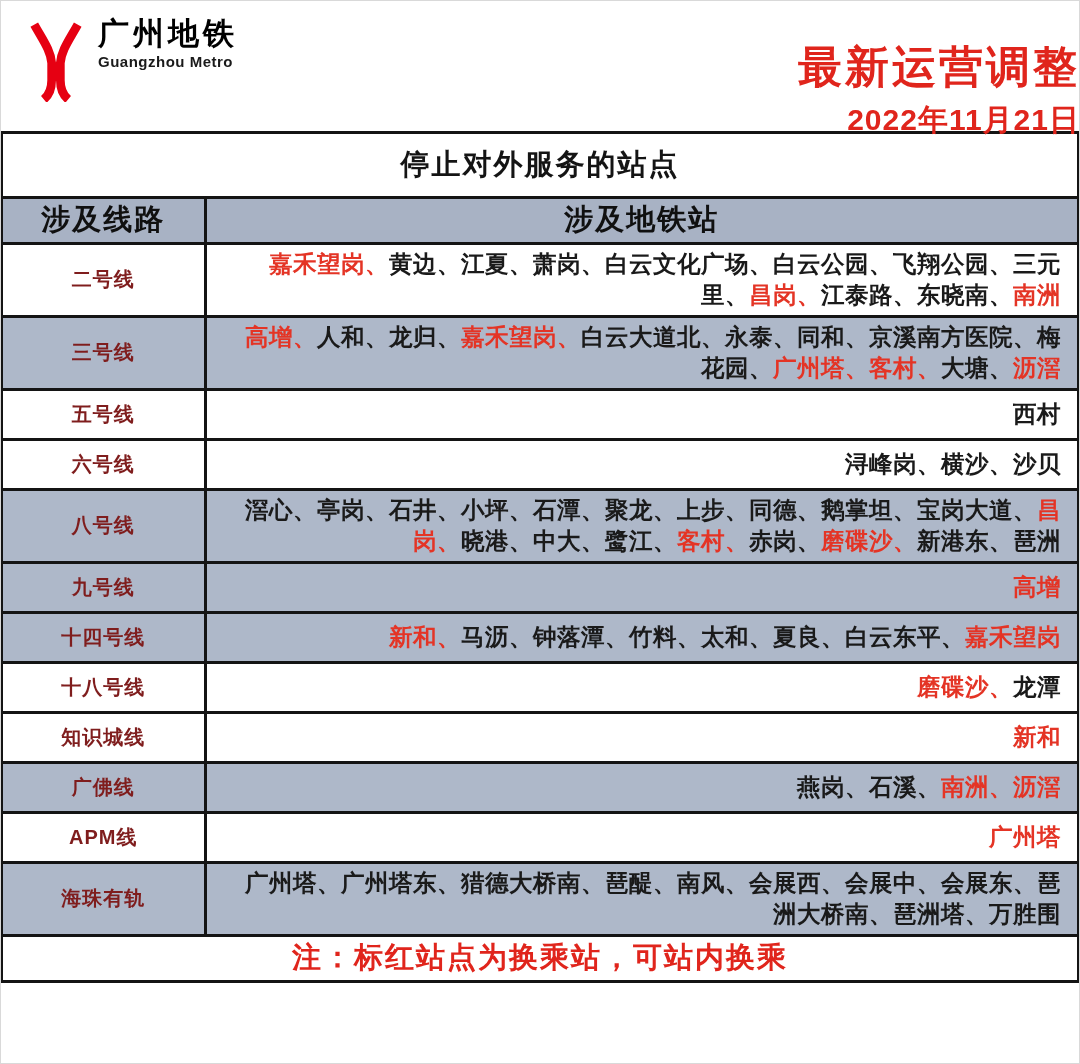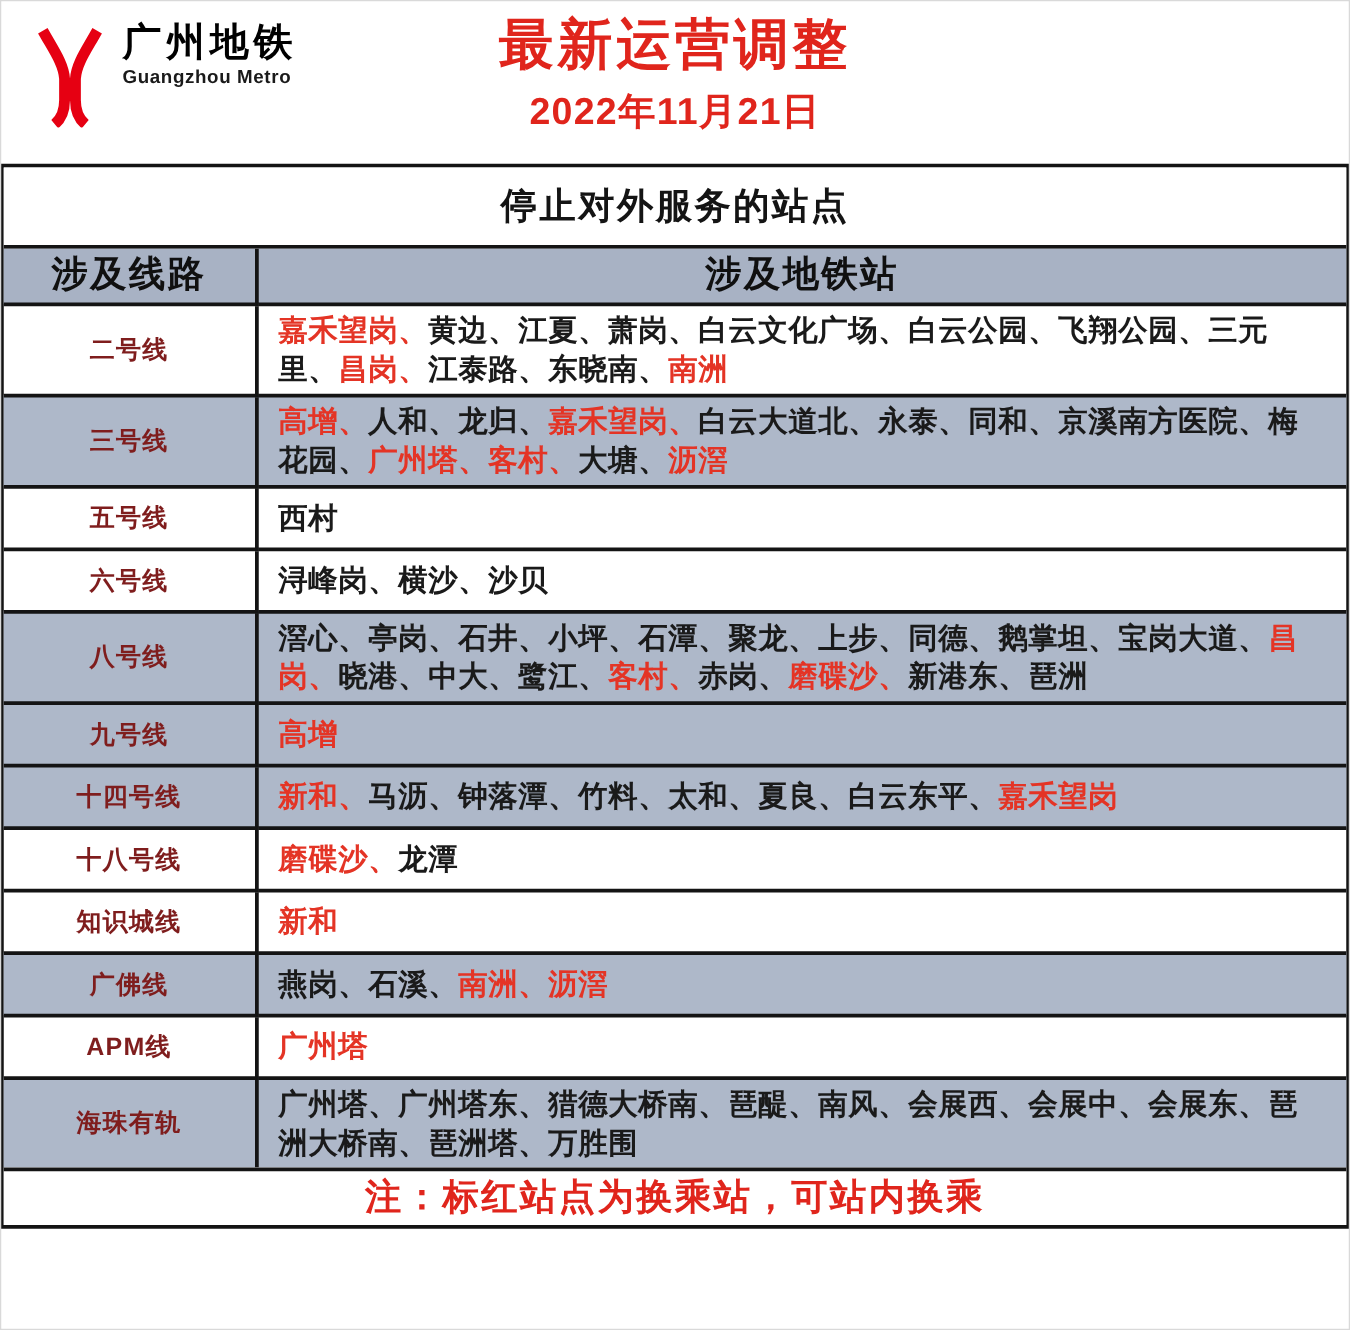--- a/index.html
+++ b/index.html
@@ -16,21 +16,21 @@
     width:1080px;height:1064px;background:#ffffff;position:relative;
     font-family:"Liberation Sans","DejaVu Sans",sans-serif;color:#161616;
     outline:1px solid #d9d9d9;outline-offset:-1px;
   }
   
   .top{height:131px;position:relative;}
   .brand{position:absolute;left:28px;top:16px;display:flex;align-items:flex-start;gap:14px;}
   .brand .mark{margin-top:6px;}
   .brand-cn{font-size:31px;font-weight:700;color:#000000;letter-spacing:4px;line-height:1.15;}
   .brand-en{font-size:15px;font-weight:700;color:#1a1a1a;margin-top:1px;letter-spacing:.5px;}
-  .titles{text-align:center;padding-top:12px;}
+  .titles{text-align:right;padding-top:43px;}
   .main-title{font-size:44px;font-weight:800;color:var(--title-red);letter-spacing:3px;line-height:1.1;}
   .date-line{font-size:30px;font-weight:700;color:var(--title-red);margin-top:9px;letter-spacing:1px;}
   
   .board{border:3px solid var(--border-black);margin:0;}
   .section-title{
     height:65px;display:flex;align-items:center;justify-content:center;
     font-size:29px;font-weight:700;color:#141414;letter-spacing:2px;
     border-bottom:3px solid var(--border-black);background:#fff;
   }
   table{width:100%;border-collapse:collapse;table-layout:fixed;border-style:hidden;}
@@ -38,21 +38,21 @@
   th{
     height:44px;background:var(--header-bg);
     font-size:29px;font-weight:700;color:#101010;letter-spacing:2px;
   }
   .col-line{width:202px;}
   td{vertical-align:middle;}
   .line-cell{
     text-align:center;font-size:20px;font-weight:600;color:#7f1d1d;letter-spacing:1px;
   }
   .stations-cell{
-    text-align:left;font-size:23.5px;font-weight:600;color:#1a1a1a;
+    text-align:right;font-size:23.5px;font-weight:600;color:#1a1a1a;
     line-height:31px;padding:4px 16px;height:50px;letter-spacing:.5px;
   }
   tr.shaded td{background:var(--row-shaded);}
   .red{color:var(--station-red);}
   .note{
     height:46px;border-top:3px solid var(--border-black);
     display:flex;align-items:center;justify-content:center;
     font-size:29px;font-weight:800;color:var(--title-red);letter-spacing:2px;background:#fff;
   }
 </style>

